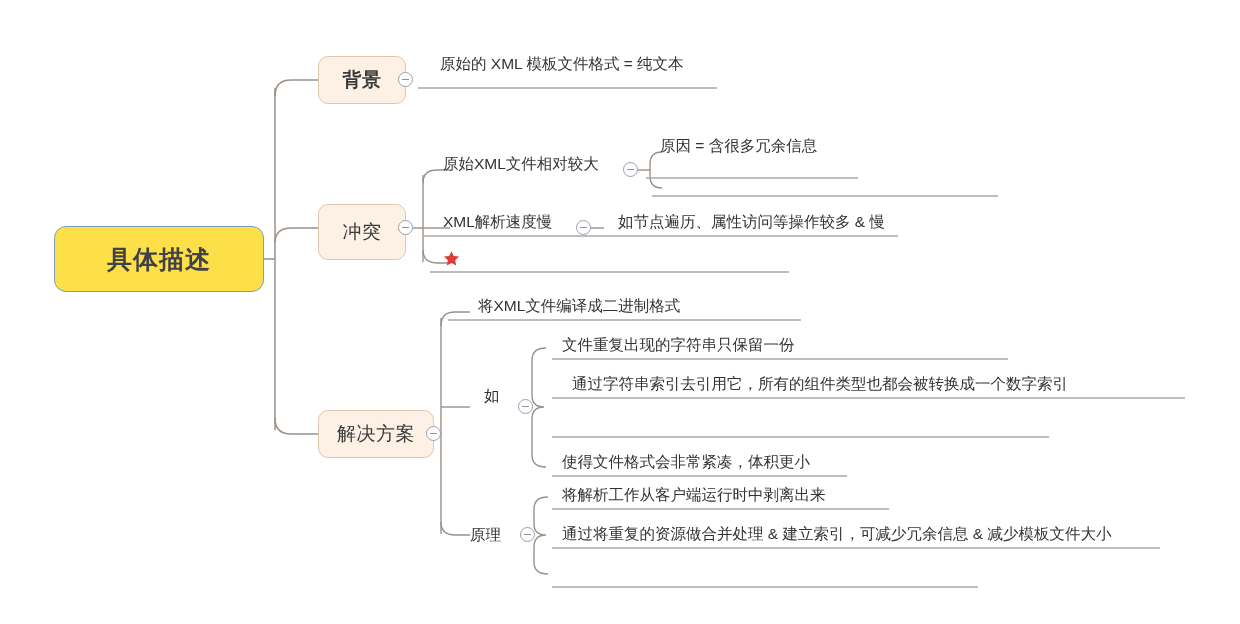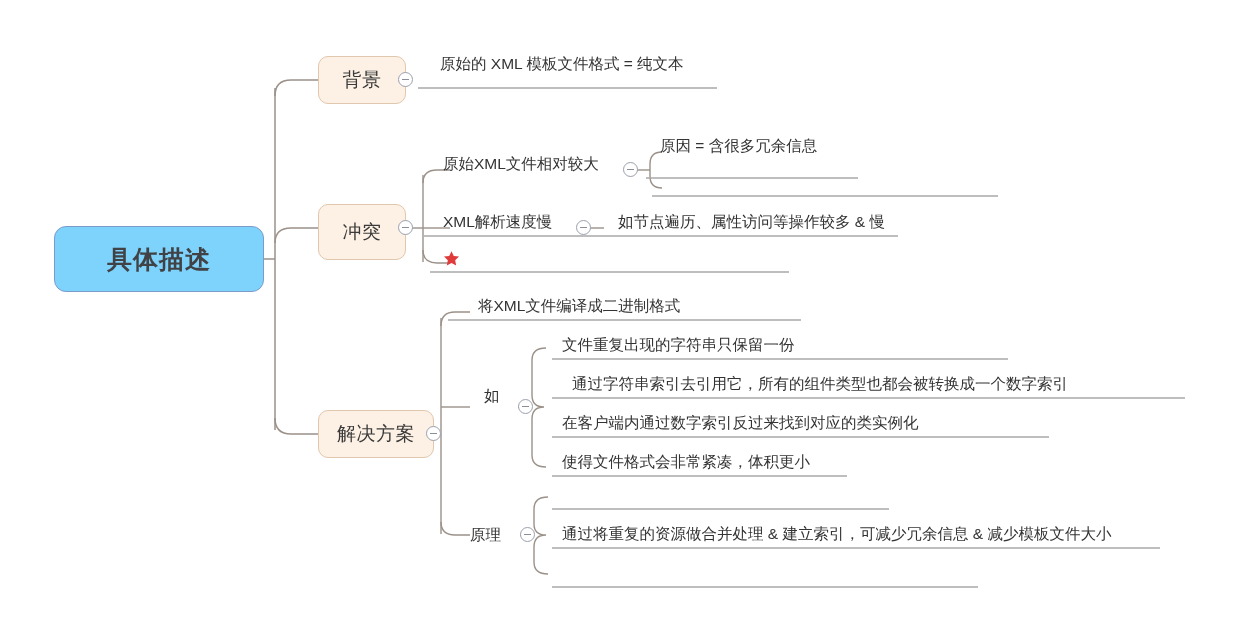--- a/index.html
+++ b/index.html
@@ -32,21 +32,21 @@
   
   .node {
     position: absolute;
     box-sizing: border-box;
     display: flex;
     align-items: center;
     justify-content: center;
     white-space: nowrap;
   }
   .root-node {
-    background: #7dd3fc;
+    background: #fde047;
     border: 1.6px solid #7b9cc9;
     border-radius: 12px;
     font-size: 25px;
     font-weight: bold;
     color: #404245;
     letter-spacing: 1px;
   }
   .branch-node {
     background: #fdf1e5;
     border: 1.3px solid #e0c7ad;
@@ -163,21 +163,21 @@
       <line x1="552" y1="509" x2="889" y2="509"></line>
       <line x1="552" y1="548" x2="1160" y2="548"></line>
       <line x1="552" y1="587" x2="978" y2="587"></line>
     </g>
   </svg>
 
   <div class="node root-node" style="left:54px; top:226px; width:210px; height:66px;">
     <span>具体描述</span>
   </div>
 
-  <div class="node branch-node" style="left:318px; top:56px; width:88px; height:48px;">
+  <div class="node branch-node" style="left:318px; top:56px; width:88px; height:48px;font-weight:bold;">
     <span>背景</span>
   </div>
   <div class="toggle" style="left:398px; top:72px;"></div>
 
   <div class="node branch-node" style="left:318px; top:204px; width:88px; height:56px;">
     <span>冲突</span>
   </div>
   <div class="toggle" style="left:398px; top:220px;"></div>
 
   <div class="node branch-node" style="left:318px; top:410px; width:116px; height:48px;">
@@ -222,29 +222,29 @@
     <span>如</span>
   </div>
   <div class="toggle" style="left:518px; top:399px;"></div>
 
   <div class="leaf" style="left:562px; top:337px;">
     <span>文件重复出现的字符串只保留一份</span>
   </div>
   <div class="leaf" style="left:572px; top:376px;">
     <span>通过字符串索引去引用它，所有的组件类型也都会被转换成一个数字索引</span>
   </div>
-  <div class="leaf" style="left:562px; top:415px;">
-    <span>在客户端内通过数字索引反过来找到对应的类实例化</span>
-  </div>
   <div class="leaf" style="left:562px; top:454px;">
     <span>使得文件格式会非常紧凑，体积更小</span>
   </div>
 
   <div class="label-mid" style="left:470px; top:525px;">
     <span>原理</span>
   </div>
   <div class="toggle" style="left:520px; top:527px;"></div>
 
+  <div class="leaf" style="left:562px; top:487px;">
+    <span>将解析工作从客户端运行时中剥离出来</span>
+  </div>
   <div class="leaf" style="left:562px; top:526px;">
     <span>通过将重复的资源做合并处理 &amp; 建立索引，可减少冗余信息 &amp; 减少模板文件大小</span>
   </div>
 
 </div>
 
 </body></html>

